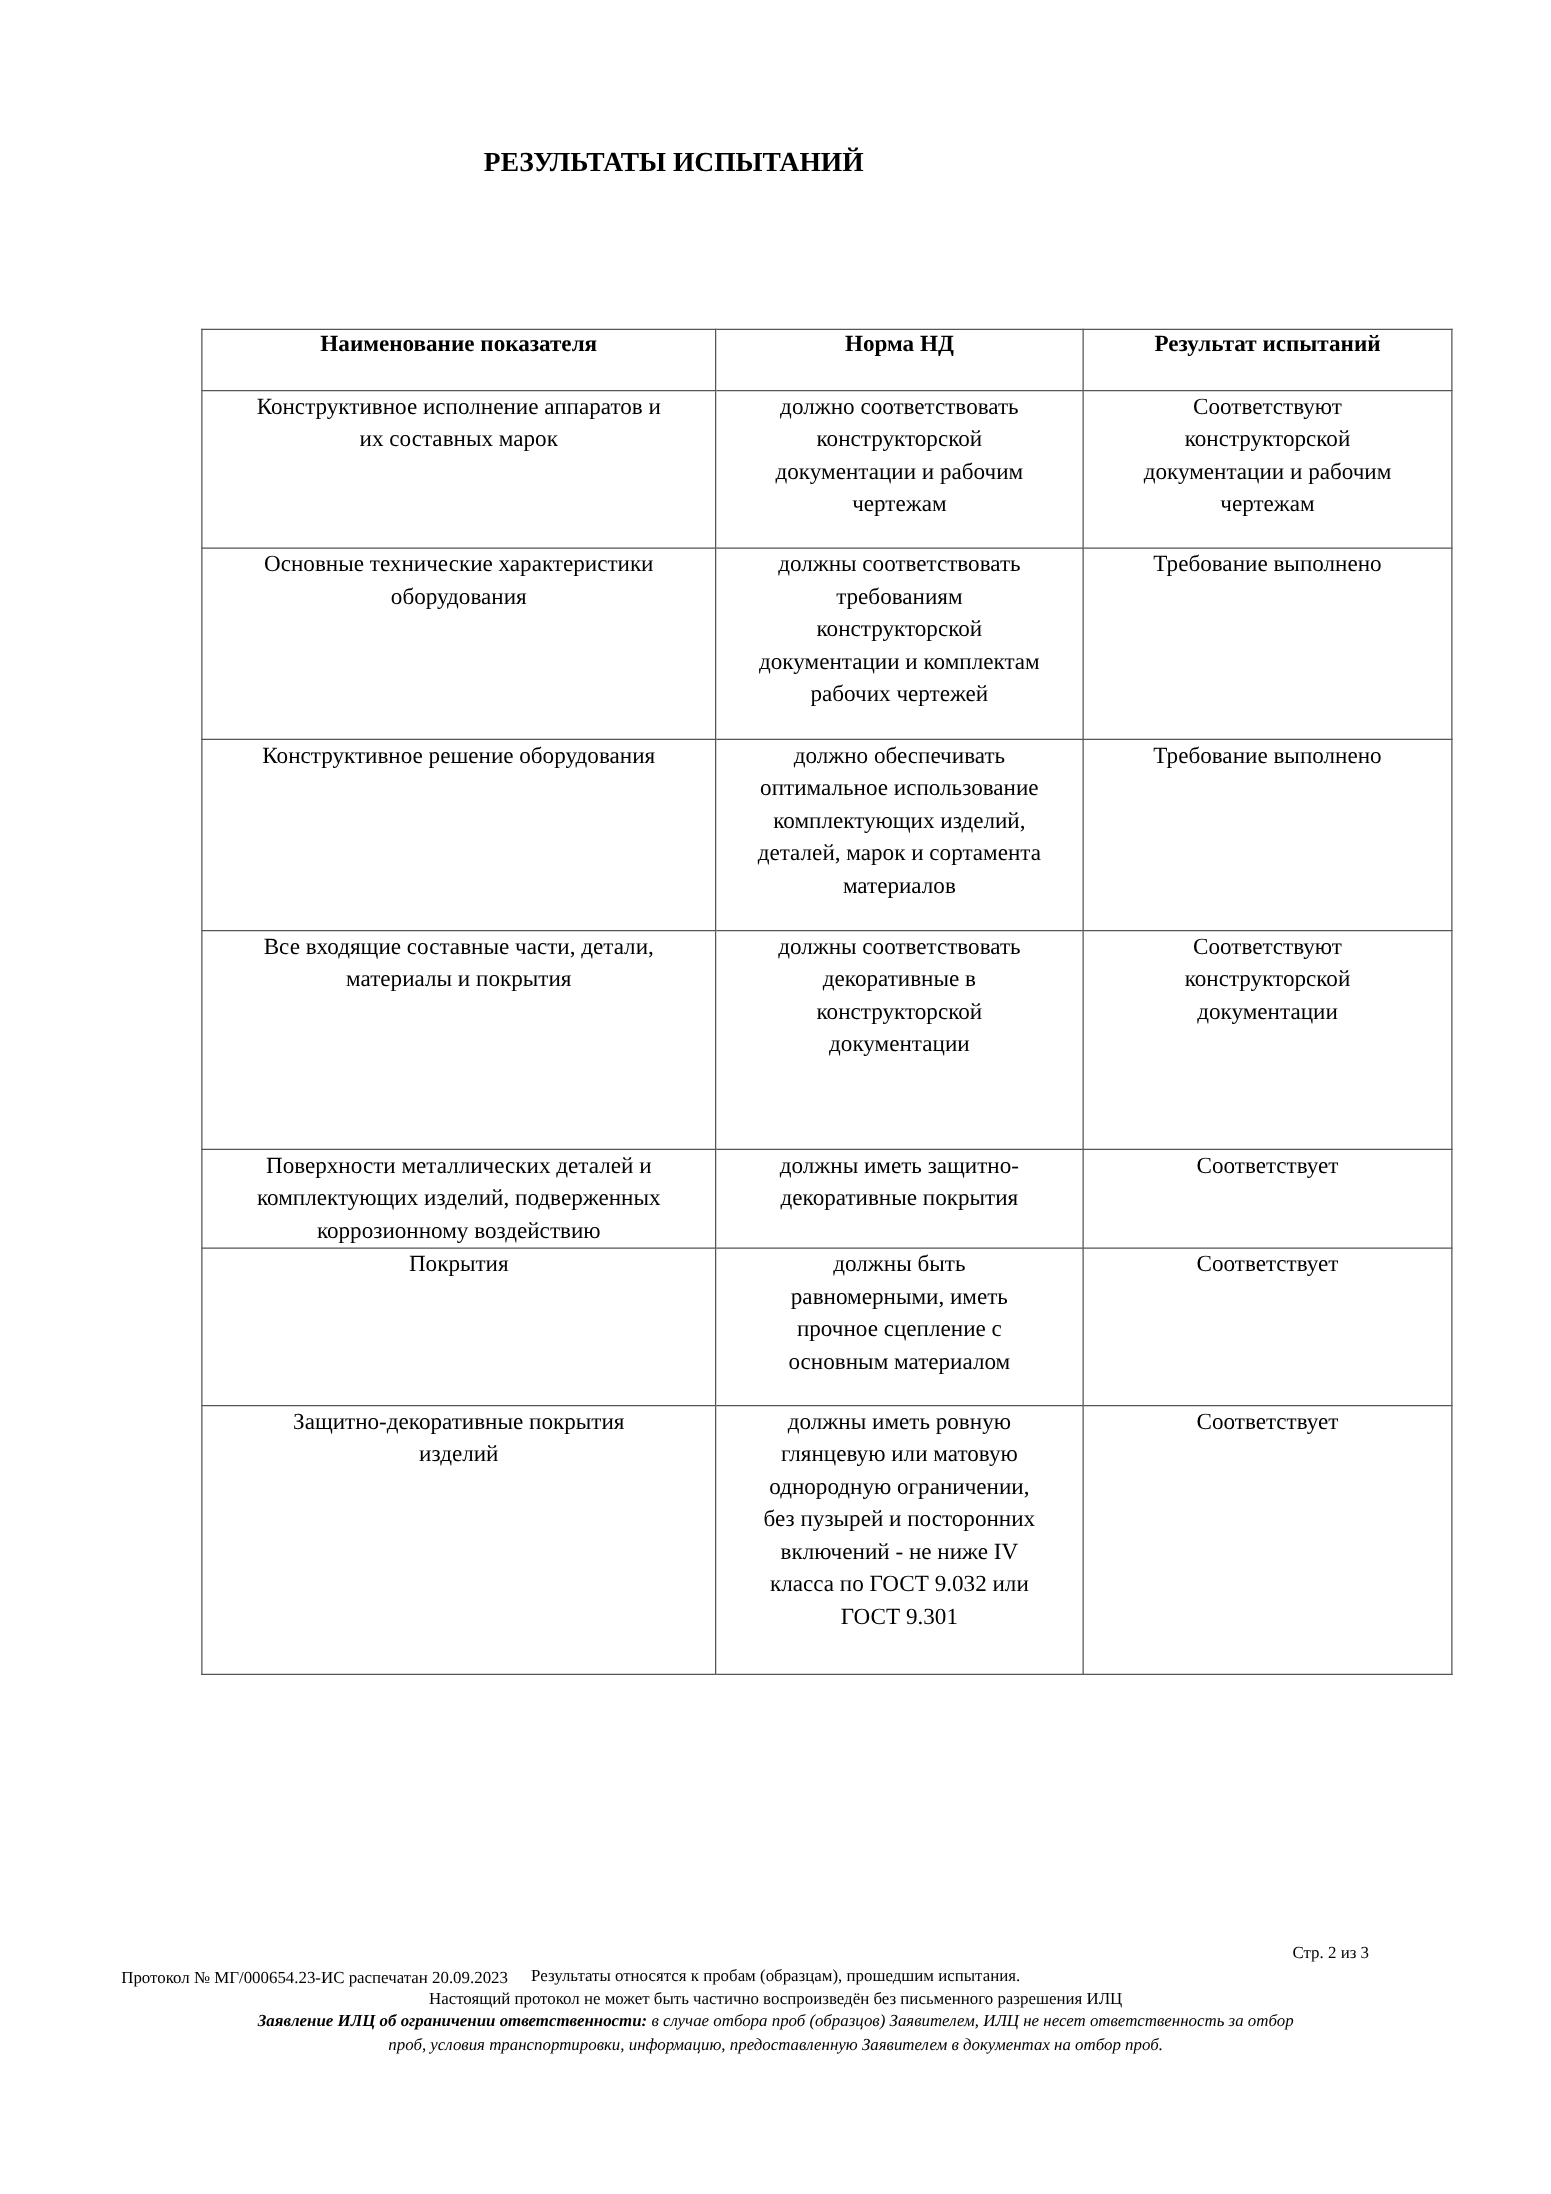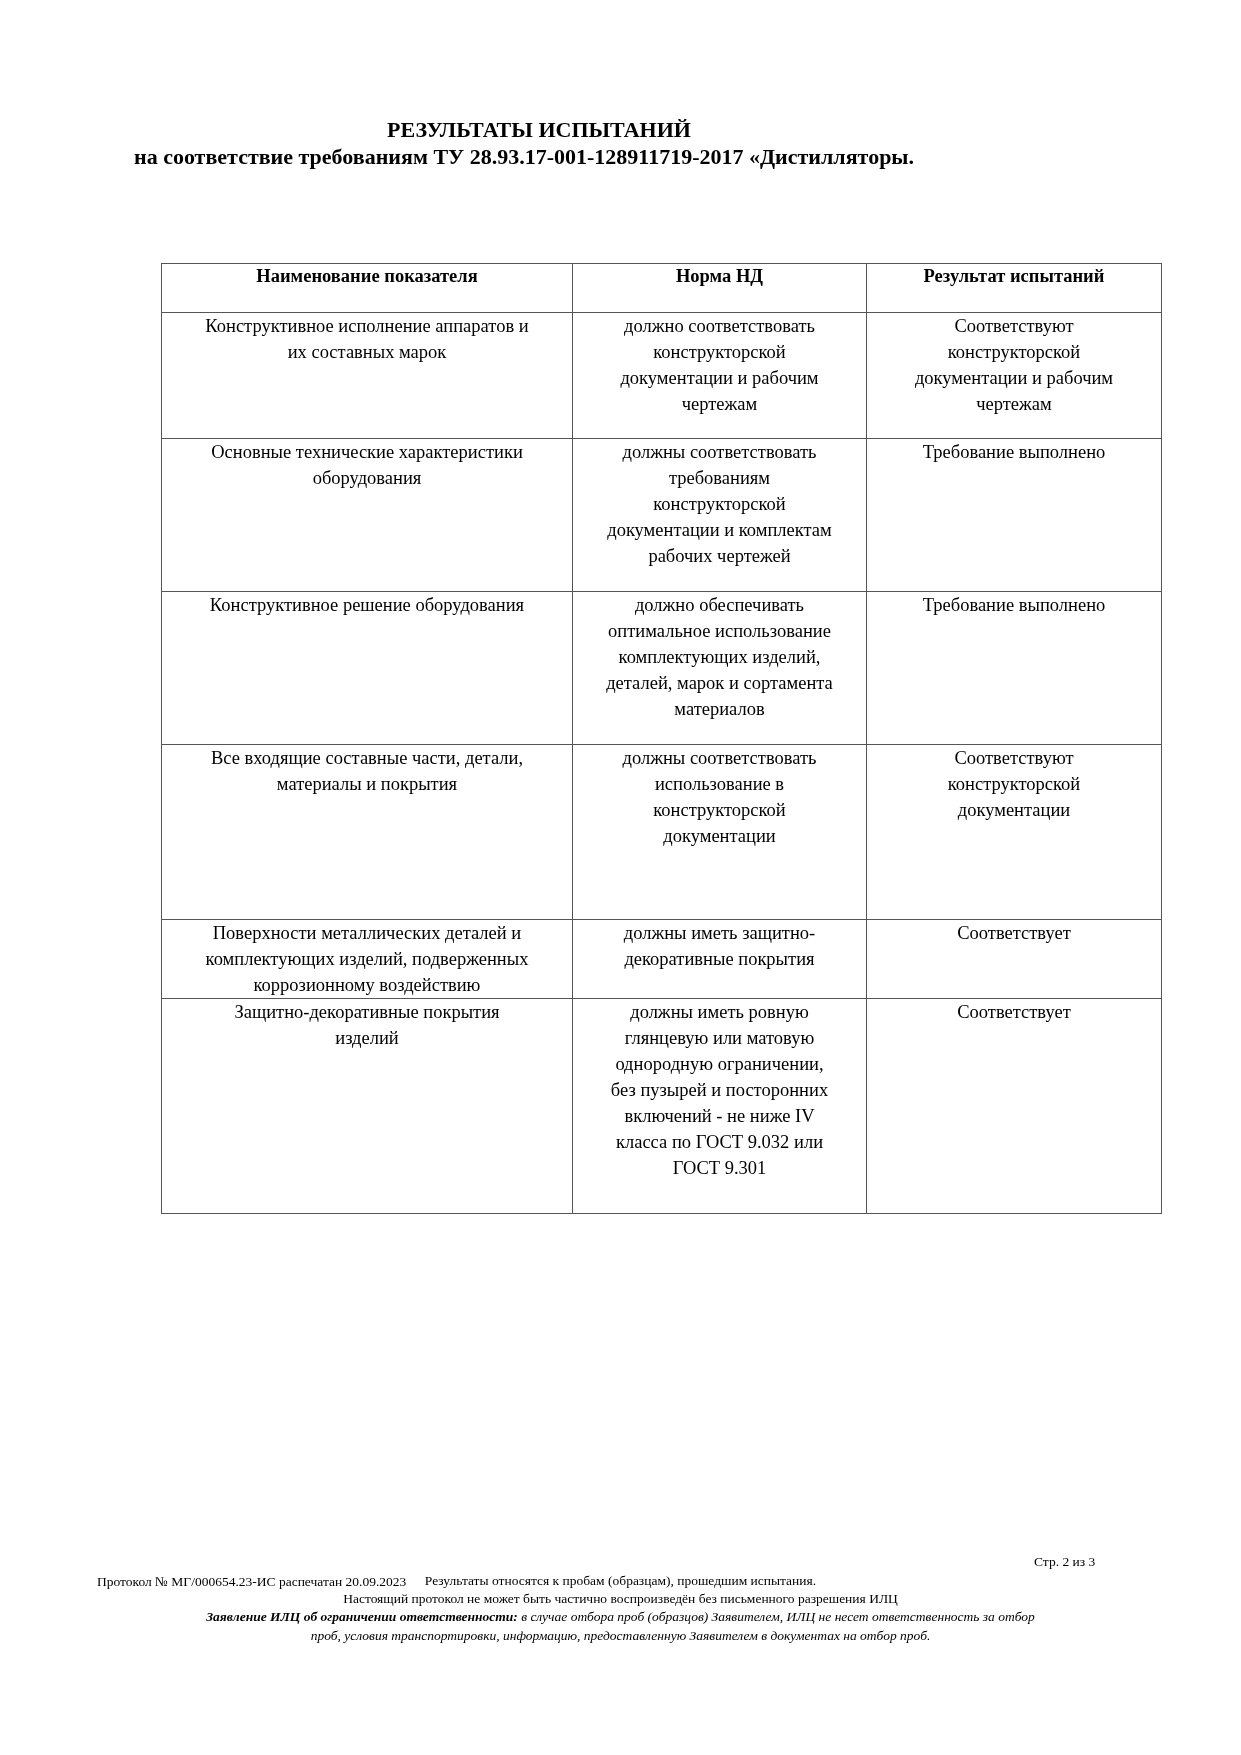--- a/index.html
+++ b/index.html
@@ -25,21 +25,20 @@
     .f3 { top: 1589px; }
     .f4 { top: 1607px; font-style: italic; }
     .f5 { top: 1626px; font-style: italic; }
     .f4 b { font-weight: bold; }
   </style>
 </head>
 <body>
 
 <div class="title-block">
   <div class="title-1">РЕЗУЛЬТАТЫ ИСПЫТАНИЙ</div>
-  <div>на соответствие требованиям ТУ 28.93.17-001-128911719-2017 «Дистилляторы.</div>
 </div>
 
 <table class="results">
   <colgroup>
       <col class="c1">
       <col class="c2">
       <col class="c3">
     </colgroup>
   <thead>
     <tr style="height:49px">
@@ -107,39 +106,53 @@
         <span class="ln">Требование выполнено</span>
       </td>
     </tr>
     <tr style="height:175px">
       <td>
         <span class="ln">Все входящие составные части, детали,</span>
         <span class="ln">материалы и покрытия</span>
       </td>
       <td>
         <span class="ln">должны соответствовать</span>
-        <span class="ln">использование в</span>
+        <span class="ln">декоративные в</span>
         <span class="ln">конструкторской</span>
         <span class="ln">документации</span>
       </td>
       <td>
         <span class="ln">Соответствуют</span>
         <span class="ln">конструкторской</span>
         <span class="ln">документации</span>
       </td>
     </tr>
     <tr style="height:76px">
       <td>
         <span class="ln">Поверхности металлических деталей и</span>
         <span class="ln">комплектующих изделий, подверженных</span>
         <span class="ln">коррозионному воздействию</span>
       </td>
       <td>
         <span class="ln">должны иметь защитно-</span>
         <span class="ln">декоративные покрытия</span>
+      </td>
+      <td>
+        <span class="ln">Соответствует</span>
+      </td>
+    </tr>
+    <tr style="height:126px">
+      <td>
+        <span class="ln">Покрытия</span>
+      </td>
+      <td>
+        <span class="ln">должны быть</span>
+        <span class="ln">равномерными, иметь</span>
+        <span class="ln">прочное сцепление с</span>
+        <span class="ln">основным материалом</span>
       </td>
       <td>
         <span class="ln">Соответствует</span>
       </td>
     </tr>
     <tr style="height:215px">
       <td class="left">
         <span class="ln">Защитно-декоративные покрытия</span>
         <span class="ln">изделий</span>
       </td>

